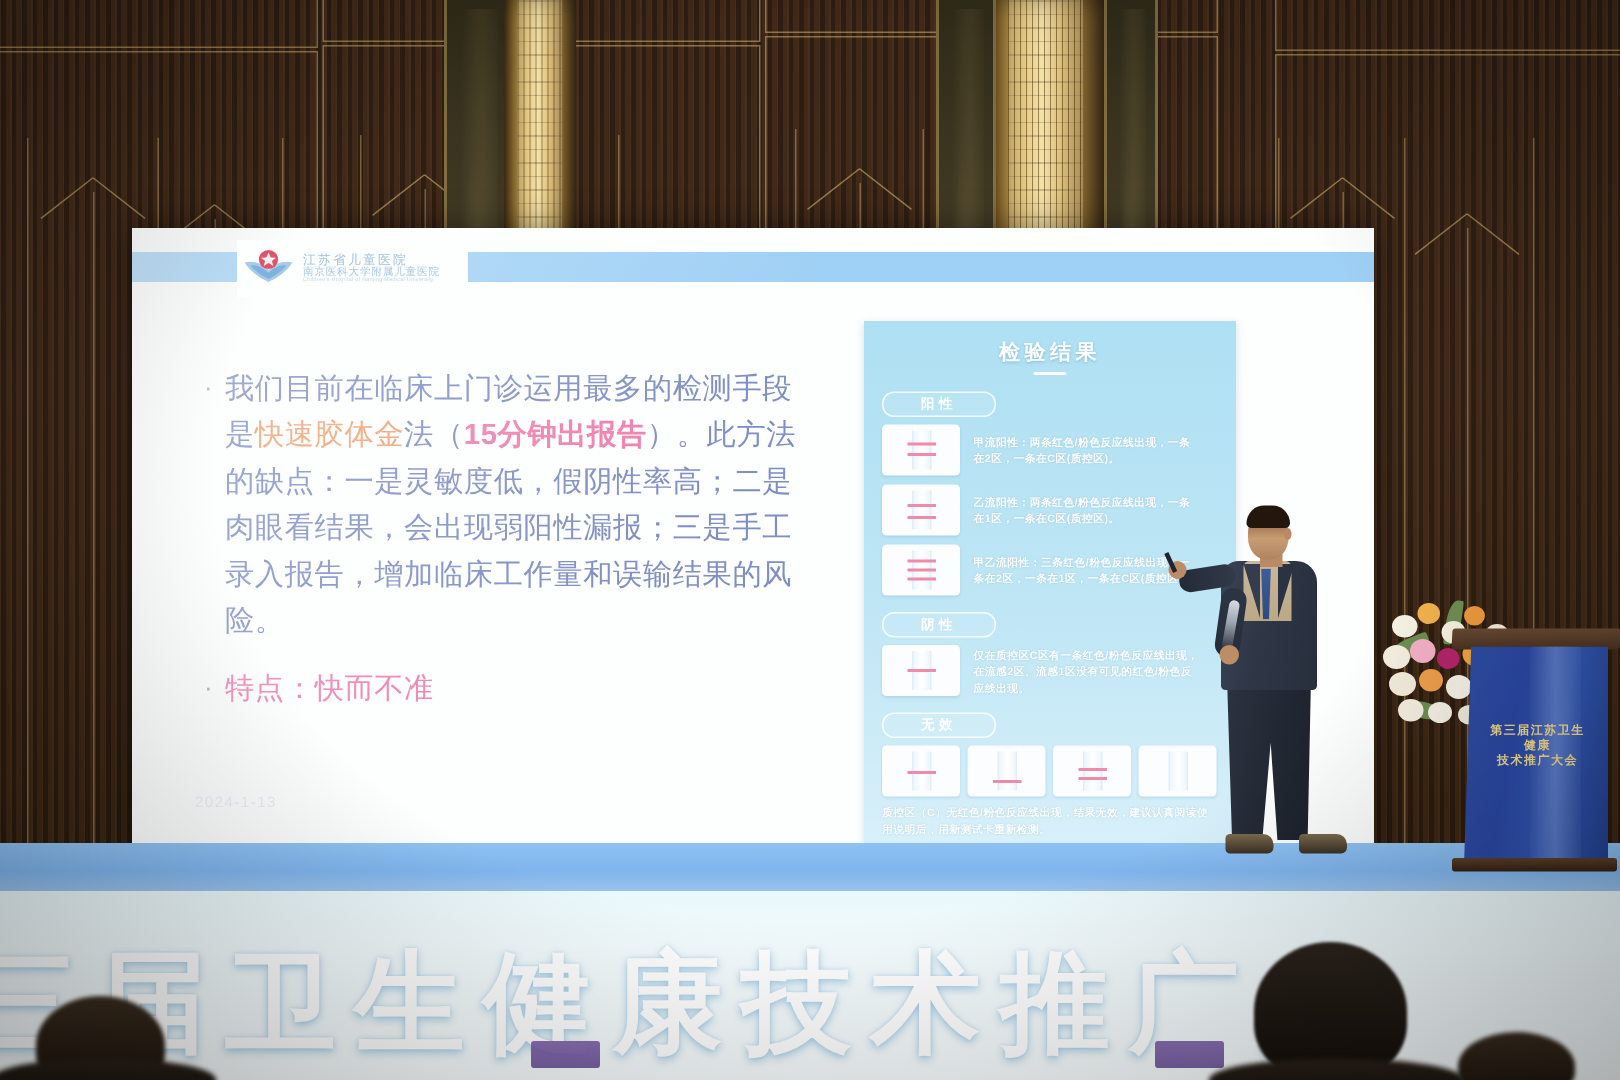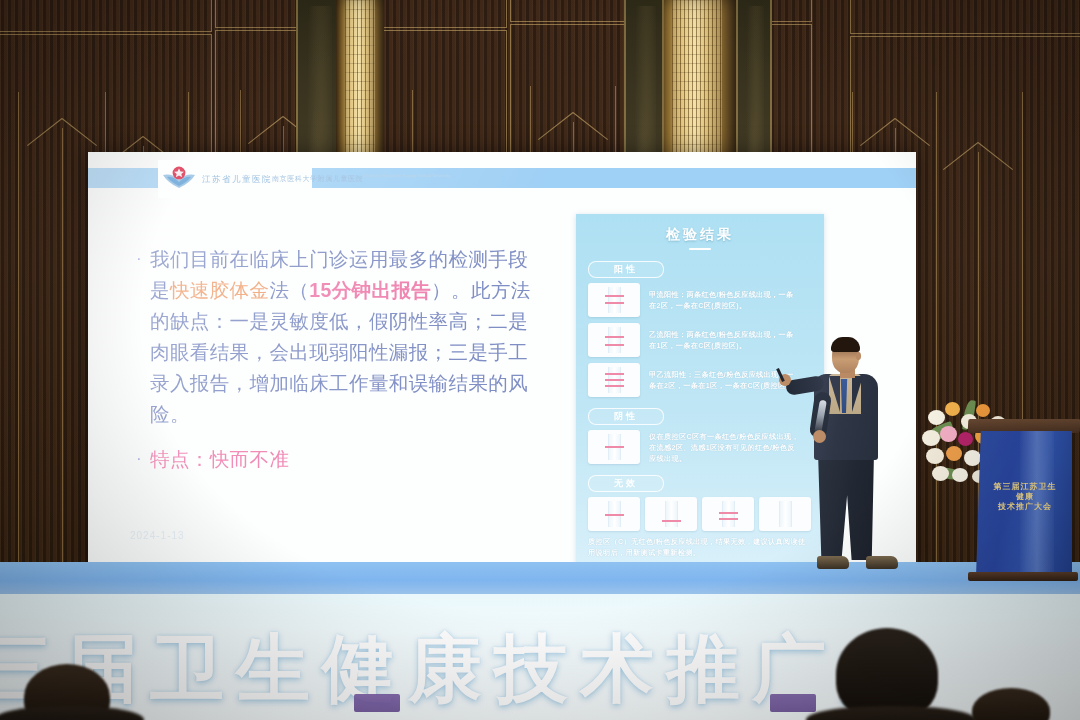--- a/index.html
+++ b/index.html
@@ -42,21 +42,21 @@
   
   #screen{position:absolute;left:88px;top:152px;width:828px;height:418px;
      background:#fdfefe;box-shadow:0 0 22px rgba(0,0,0,.45);overflow:hidden;}
   .scr-glow{position:absolute;inset:0;pointer-events:none;
      background:linear-gradient(120deg,rgba(255,255,255,.35) 0%,rgba(255,255,255,0) 45%);}
 
   .slide-headbar{position:absolute;left:0;top:16px;width:828px;height:20px;background:#9fd0f5;}
   .slide-logo{position:absolute;left:70px;top:8px;width:150px;height:38px;
      background:#fdfefe;display:flex;align-items:center;gap:6px;padding-left:4px;z-index:3;}
   .logo-mark{position:relative;width:34px;height:26px;flex:0 0 auto;}
-  .logo-text{display:flex;flex-direction:row;justify-content:center;line-height:1.05;}
+  .logo-text{display:flex;flex-direction:column;justify-content:center;line-height:1.05;}
   .logo-l1{font-size:8.5px;color:#9fc2e0;letter-spacing:1.5px;white-space:nowrap;}
   .logo-l2{font-size:7px;color:#a8c6e2;letter-spacing:.6px;white-space:nowrap;}
   .logo-l3{font-size:3.6px;color:#c2d6e6;letter-spacing:.2px;white-space:nowrap;}
 
   .slide-body{position:absolute;left:0;top:56px;width:828px;height:362px;}
 
   
   .txtcol{position:absolute;left:48px;top:36px;width:400px;}
   .bullet{display:flex;margin-bottom:14px;}
   .bdot{flex:0 0 14px;color:#9ea8d8;font-size:17px;line-height:30px;}

